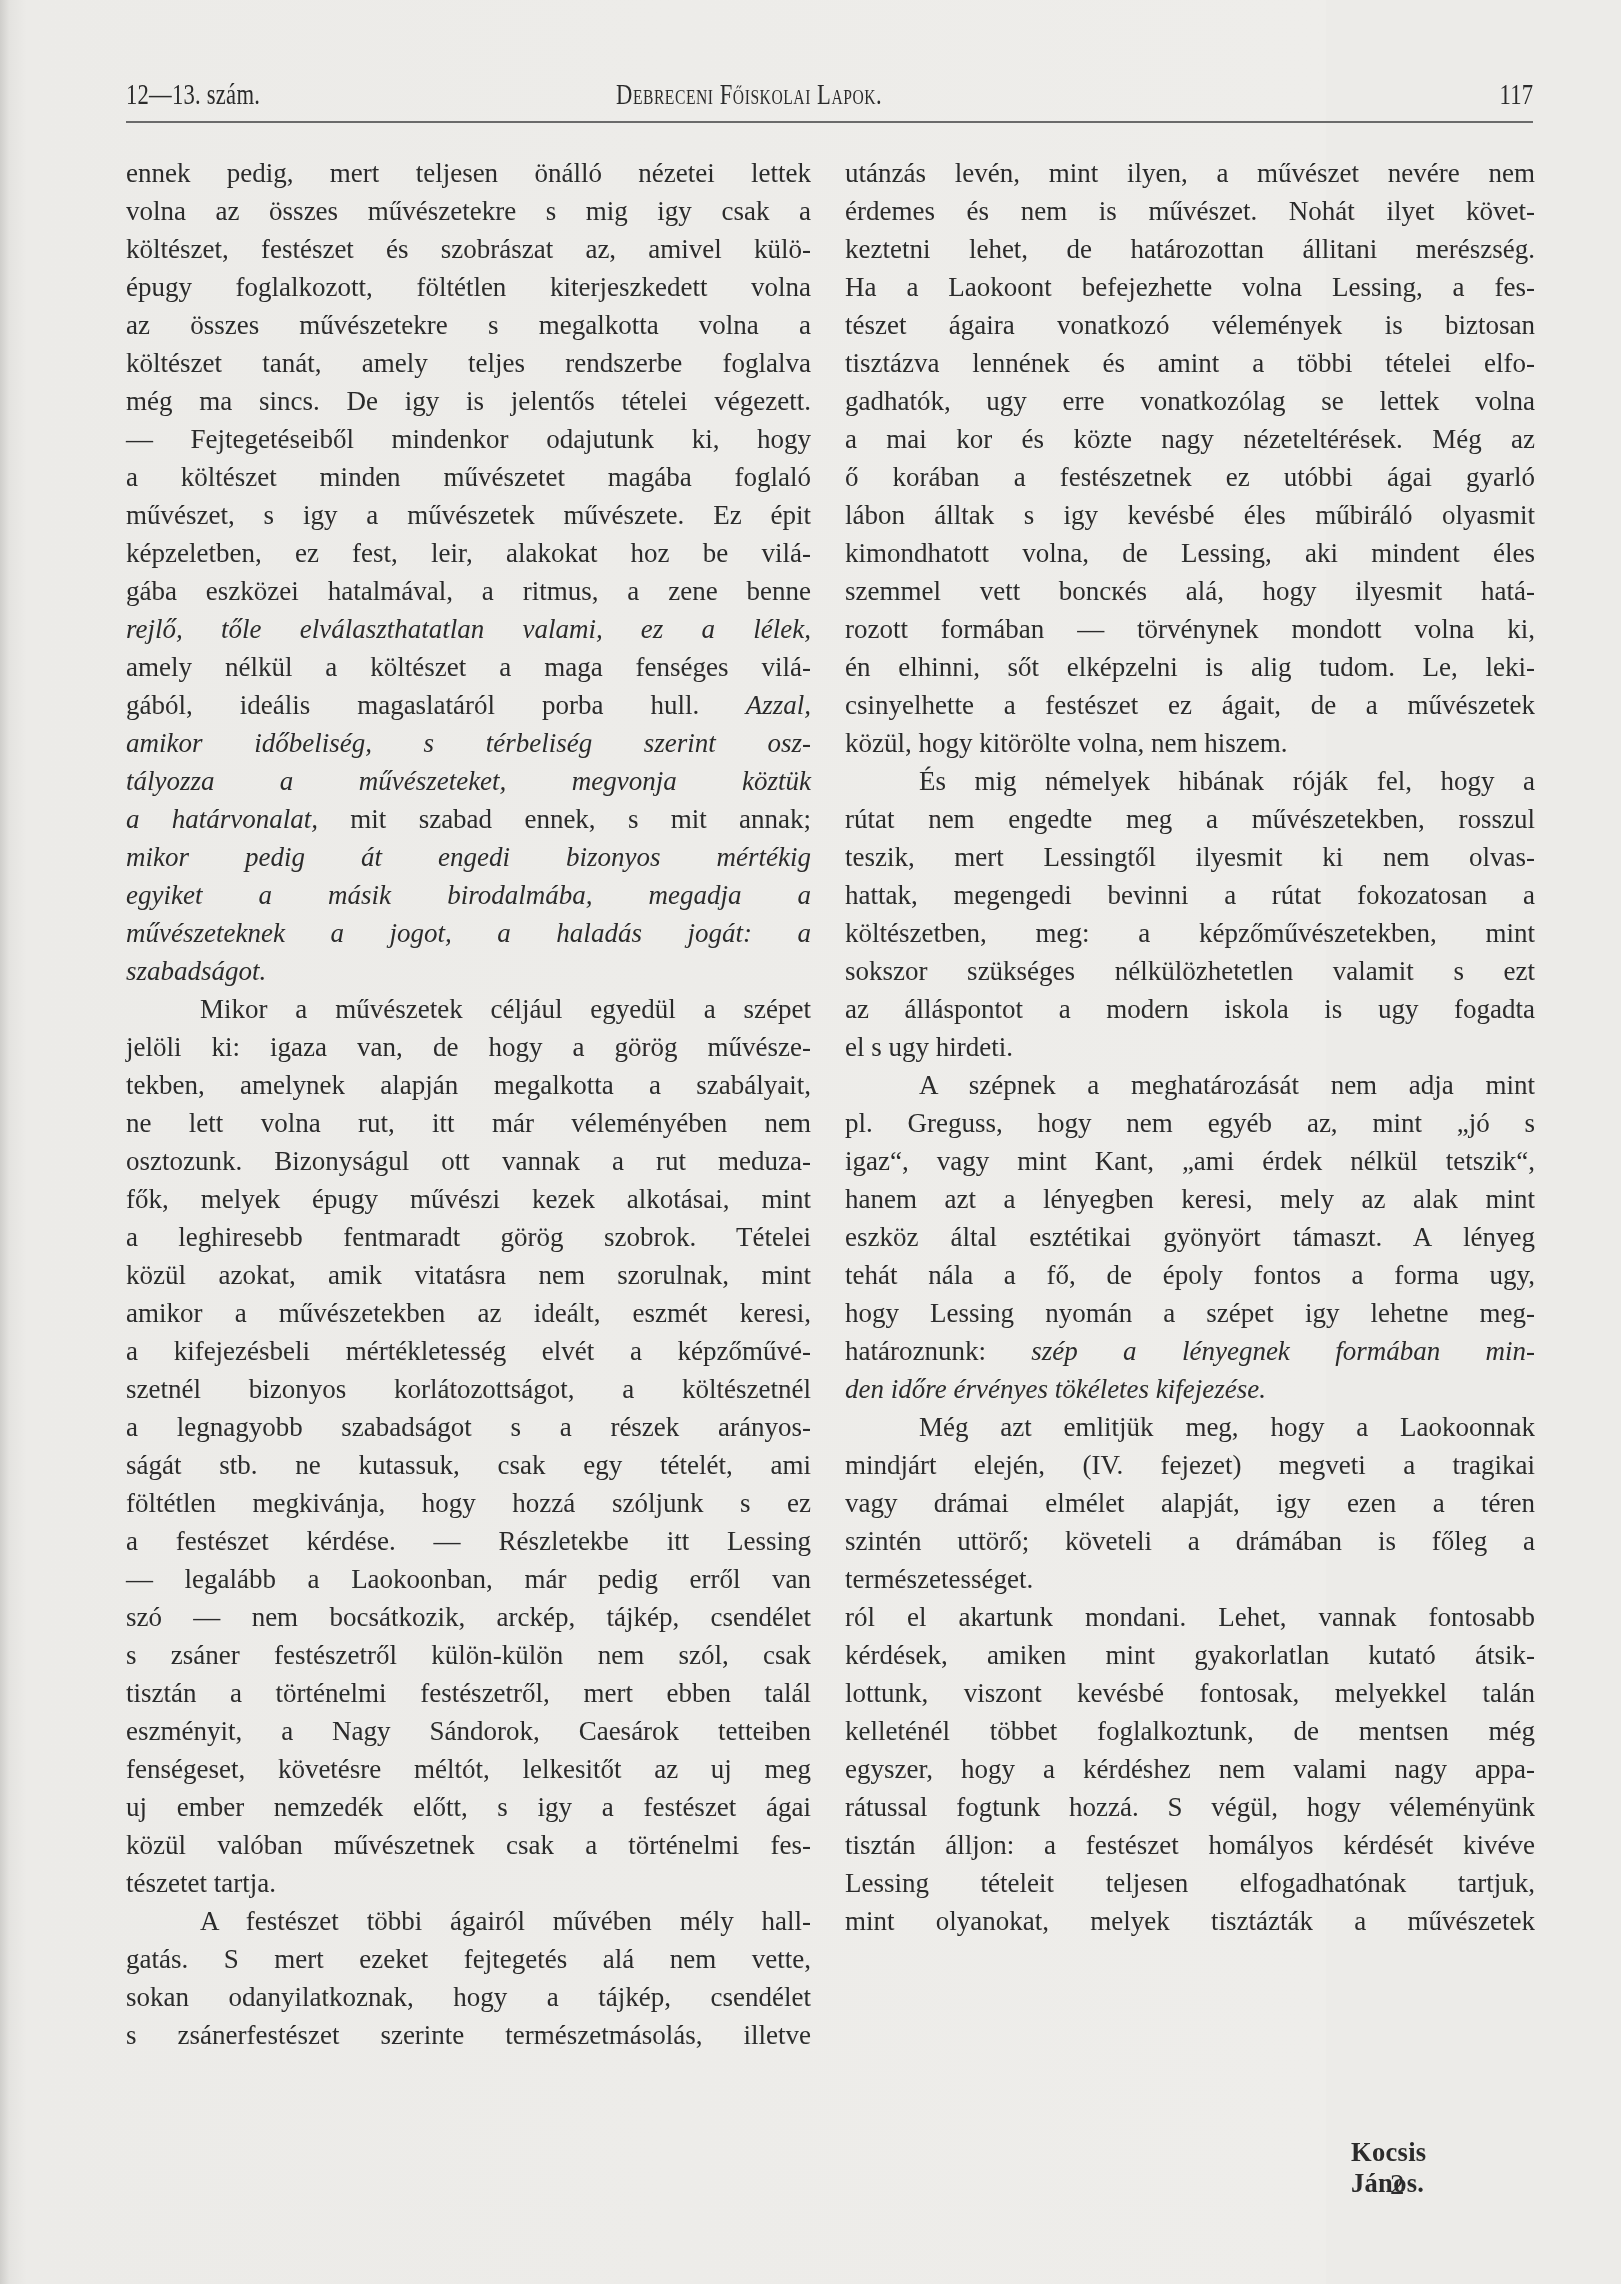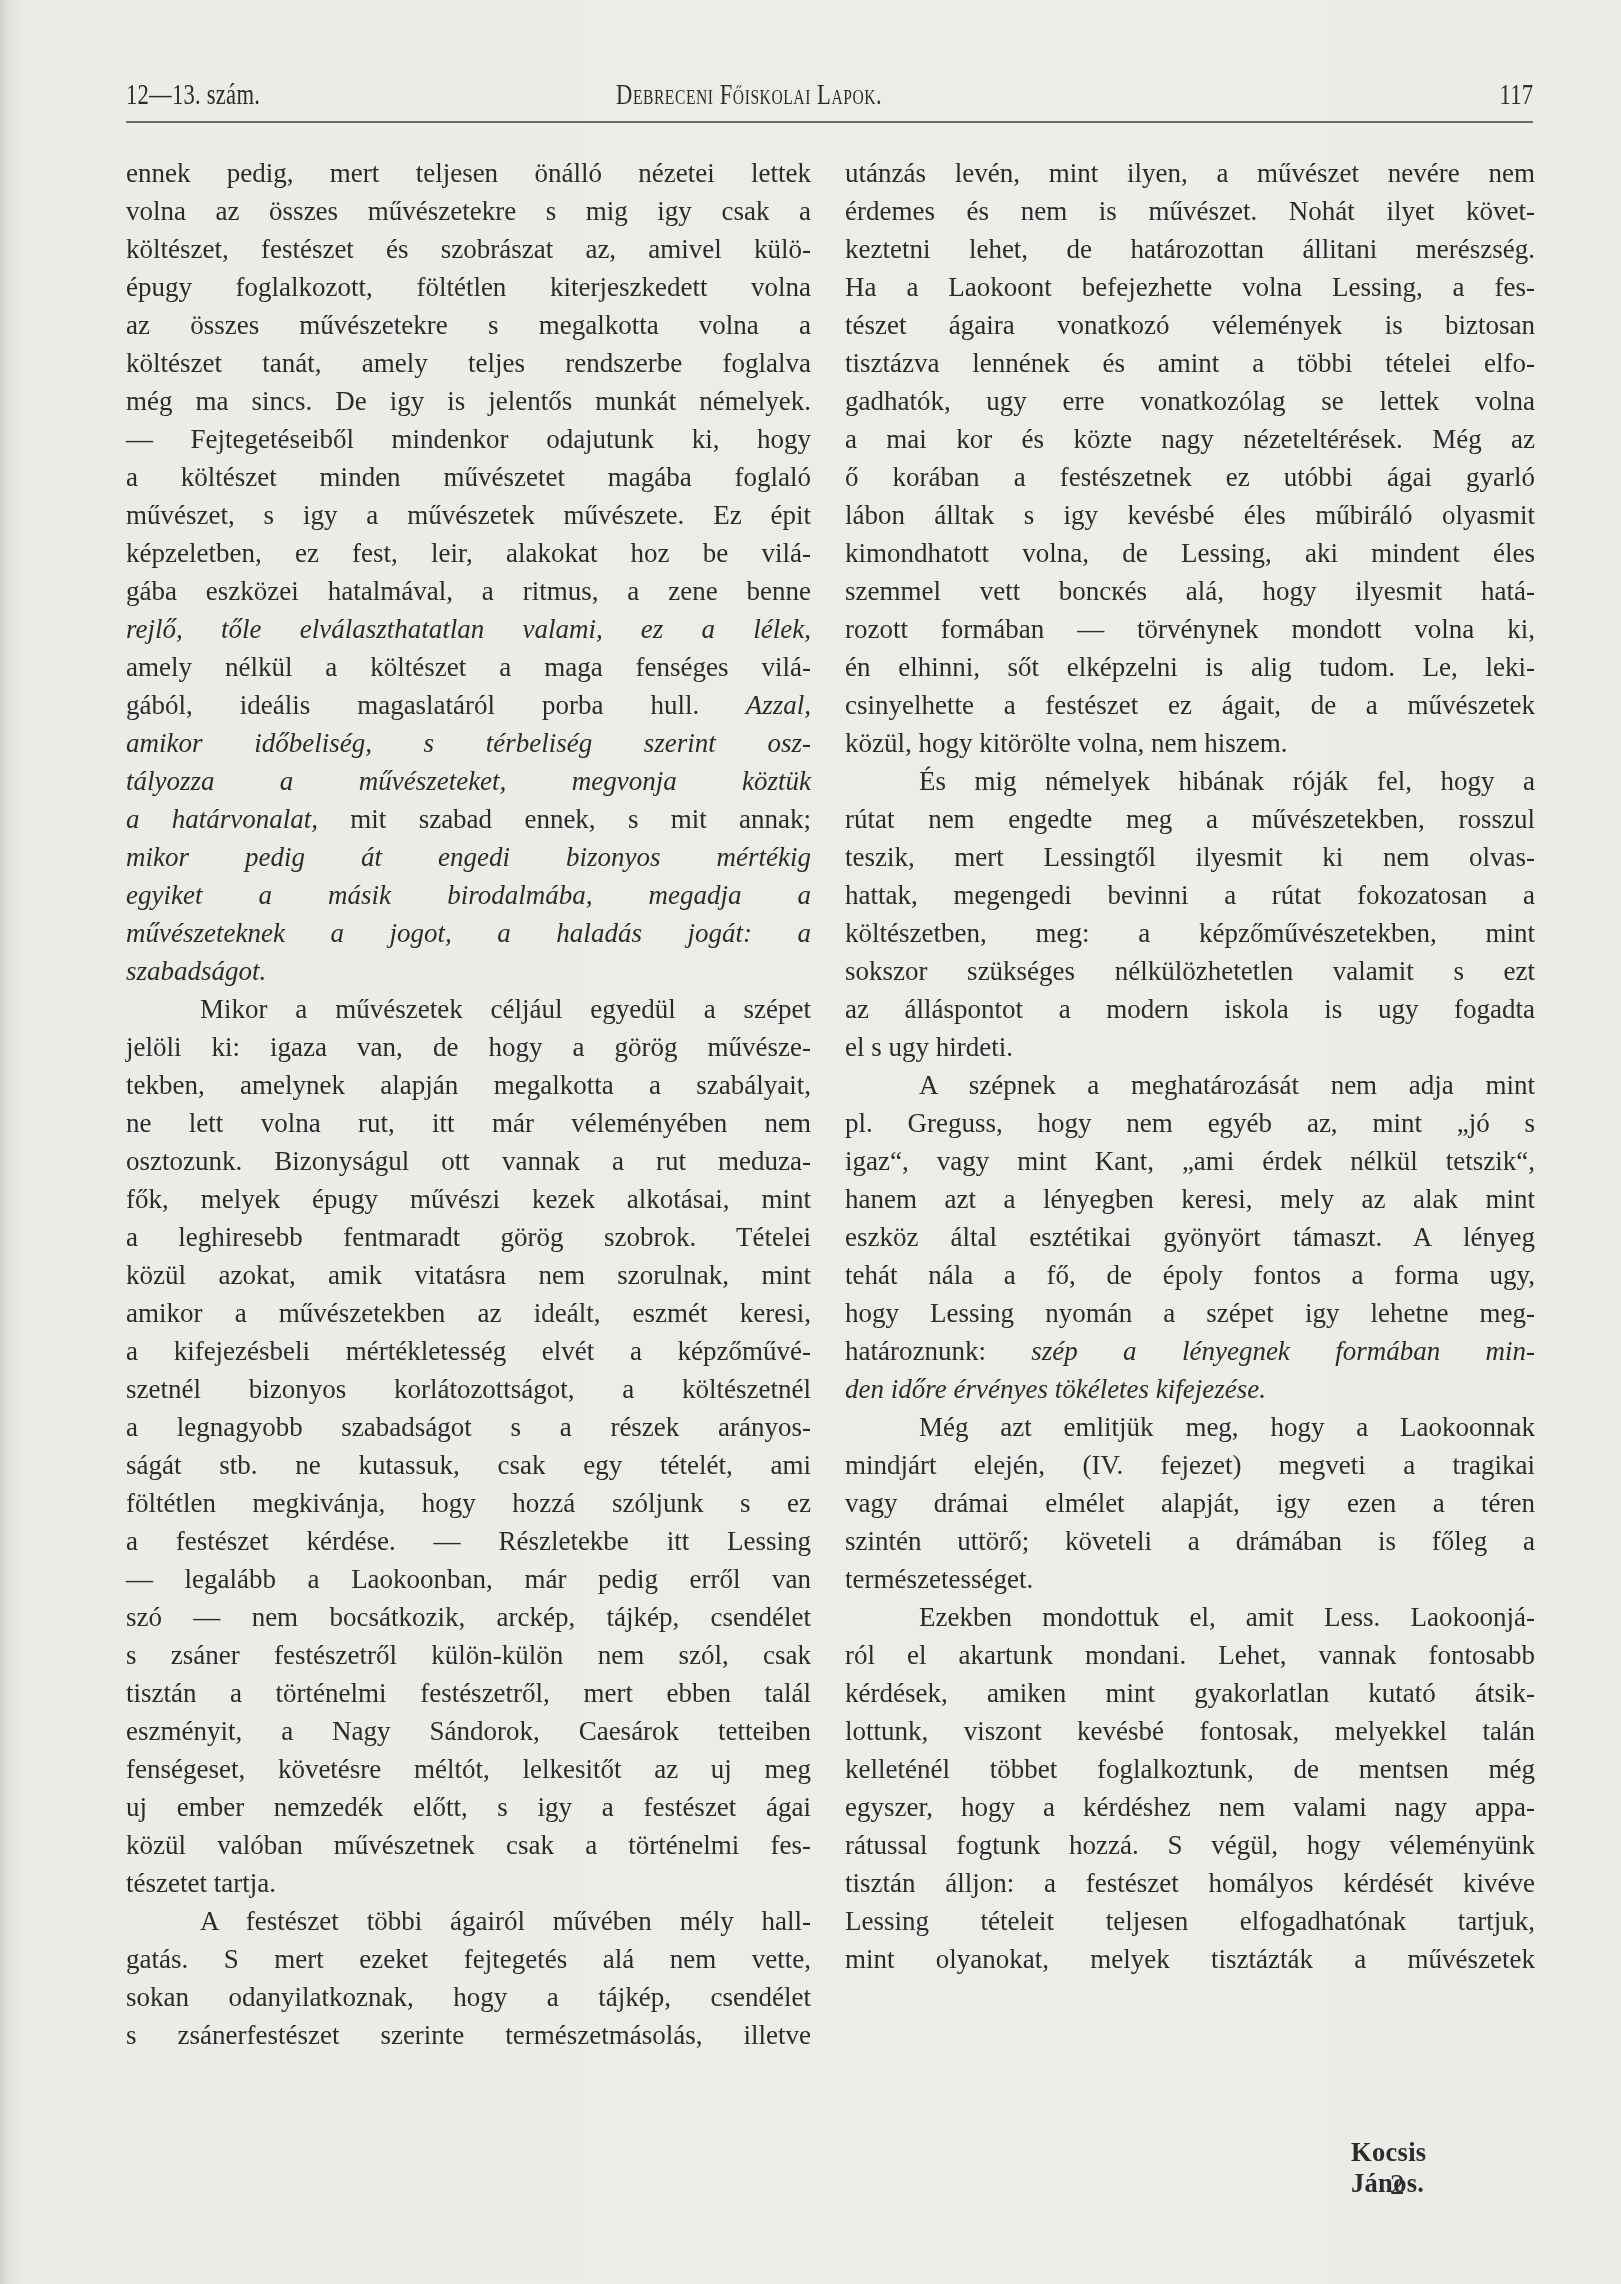--- a/index.html
+++ b/index.html
@@ -57,21 +57,21 @@
   </div>
   <div class="rule"></div>
 
   <div class="col left">
       <span class="line" style="display: block; text-align: justify; text-align-last: justify; white-space: normal;"><span>ennek pedig, mert teljesen önálló nézetei lettek</span></span>
       <span class="line" style="display: block; text-align: justify; text-align-last: justify; white-space: normal;"><span>volna az összes művészetekre s mig igy csak a</span></span>
       <span class="line" style="display: block; text-align: justify; text-align-last: justify; white-space: normal;"><span>költészet, festészet és szobrászat az, amivel külö-</span></span>
       <span class="line" style="display: block; text-align: justify; text-align-last: justify; white-space: normal;"><span>épugy foglalkozott, föltétlen kiterjeszkedett volna</span></span>
       <span class="line" style="display: block; text-align: justify; text-align-last: justify; white-space: normal;"><span>az összes művészetekre s megalkotta volna a</span></span>
       <span class="line" style="display: block; text-align: justify; text-align-last: justify; white-space: normal;"><span>költészet tanát, amely teljes rendszerbe foglalva</span></span>
-      <span class="line" style="display: block; text-align: justify; text-align-last: justify; white-space: normal;"><span>még ma sincs. De igy is jelentős munkát némelyek.</span></span>
+      <span class="line" style="display: block; text-align: justify; text-align-last: justify; white-space: normal;"><span>még ma sincs. De igy is jelentős tételei végezett.</span></span>
       <span class="line" style="display: block; text-align: justify; text-align-last: justify; white-space: normal;"><span>— Fejtegetéseiből mindenkor odajutunk ki, hogy</span></span>
       <span class="line" style="display: block; text-align: justify; text-align-last: justify; white-space: normal;"><span>a költészet minden művészetet magába foglaló</span></span>
       <span class="line" style="display: block; text-align: justify; text-align-last: justify; white-space: normal;"><span>művészet, s igy a művészetek művészete. Ez épit</span></span>
       <span class="line" style="display: block; text-align: justify; text-align-last: justify; white-space: normal;"><span>képzeletben, ez fest, leir, alakokat hoz be vilá-</span></span>
       <span class="line" style="display: block; text-align: justify; text-align-last: justify; white-space: normal;"><span>gába eszközei hatalmával, a ritmus, a zene benne</span></span>
       <span class="line" style="display: block; text-align: justify; text-align-last: justify; white-space: normal; font-style: italic;"><span>rejlő, tőle elválaszthatatlan valami, ez a lélek,</span></span>
       <span class="line" style="display: block; text-align: justify; text-align-last: justify; white-space: normal;"><span>amely nélkül a költészet a maga fenséges vilá-</span></span>
       <span class="line" style="display: block; text-align: justify; text-align-last: justify; white-space: normal;"><span>gából, ideális magaslatáról porba hull.</span><span class="it"> Azzal,</span></span>
       <span class="line" style="display: block; text-align: justify; text-align-last: justify; white-space: normal;"><span class="it">amikor időbeliség, s térbeliség szerint osz-</span></span>
       <span class="line" style="display: block; text-align: justify; text-align-last: justify; white-space: normal;"><span class="it">tályozza a művészeteket, megvonja köztük</span></span>
@@ -141,21 +141,20 @@
       <span class="line" style="display: block; text-align: justify; text-align-last: justify; white-space: normal;"><span>eszköz által esztétikai gyönyört támaszt. A lényeg</span></span>
       <span class="line" style="display: block; text-align: justify; text-align-last: justify; white-space: normal;"><span>tehát nála a fő, de époly fontos a forma ugy,</span></span>
       <span class="line" style="display: block; text-align: justify; text-align-last: justify; white-space: normal;"><span>hogy Lessing nyomán a szépet igy lehetne meg-</span></span>
       <span class="line" style="display: block; text-align: justify; text-align-last: justify; white-space: normal;"><span>határoznunk:</span><span class="it"> szép a lényegnek formában min-</span></span>
       <span class="line last" style="display: block; text-align: left; text-align-last: left;"><span class="it">den időre érvényes tökéletes kifejezése.</span></span>
       <span class="line indent" style="display: block; text-align: justify; text-align-last: justify; white-space: normal;"><span>Még azt emlitjük meg, hogy a Laokoonnak</span></span>
       <span class="line" style="display: block; text-align: justify; text-align-last: justify; white-space: normal;"><span>mindjárt elején, (IV. fejezet) megveti a tragikai</span></span>
       <span class="line" style="display: block; text-align: justify; text-align-last: justify; white-space: normal;"><span>vagy drámai elmélet alapját, igy ezen a téren</span></span>
       <span class="line" style="display: block; text-align: justify; text-align-last: justify; white-space: normal;"><span>szintén uttörő; követeli a drámában is főleg a</span></span>
       <span class="line last" style="display: block; text-align: left; text-align-last: left;"><span>természetességet.</span></span>
-      <span class="line indent" style="display: block; text-align: justify; text-align-last: justify; white-space: normal;"><span>Ezekben mondottuk el, amit Less. Laokoonjá-</span></span>
       <span class="line" style="display: block; text-align: justify; text-align-last: justify; white-space: normal;"><span>ról el akartunk mondani. Lehet, vannak fontosabb</span></span>
       <span class="line" style="display: block; text-align: justify; text-align-last: justify; white-space: normal;"><span>kérdések, amiken mint gyakorlatlan kutató átsik-</span></span>
       <span class="line" style="display: block; text-align: justify; text-align-last: justify; white-space: normal;"><span>lottunk, viszont kevésbé fontosak, melyekkel talán</span></span>
       <span class="line" style="display: block; text-align: justify; text-align-last: justify; white-space: normal;"><span>kelleténél többet foglalkoztunk, de mentsen még</span></span>
       <span class="line" style="display: block; text-align: justify; text-align-last: justify; white-space: normal;"><span>egyszer, hogy a kérdéshez nem valami nagy appa-</span></span>
       <span class="line" style="display: block; text-align: justify; text-align-last: justify; white-space: normal;"><span>rátussal fogtunk hozzá. S végül, hogy véleményünk</span></span>
       <span class="line" style="display: block; text-align: justify; text-align-last: justify; white-space: normal;"><span>tisztán álljon: a festészet homályos kérdését kivéve</span></span>
       <span class="line" style="display: block; text-align: justify; text-align-last: justify; white-space: normal;"><span>Lessing tételeit teljesen elfogadhatónak tartjuk,</span></span>
       <span class="line" style="display: block; text-align: justify; text-align-last: justify; white-space: normal;"><span>mint olyanokat, melyek tisztázták a művészetek</span></span>
     </div>

